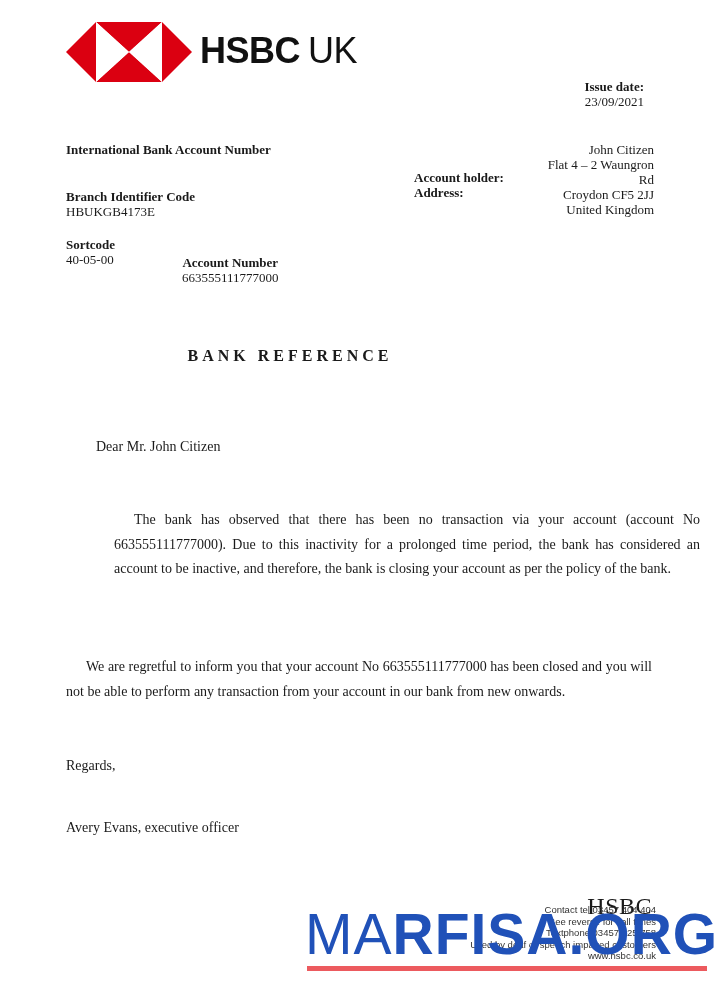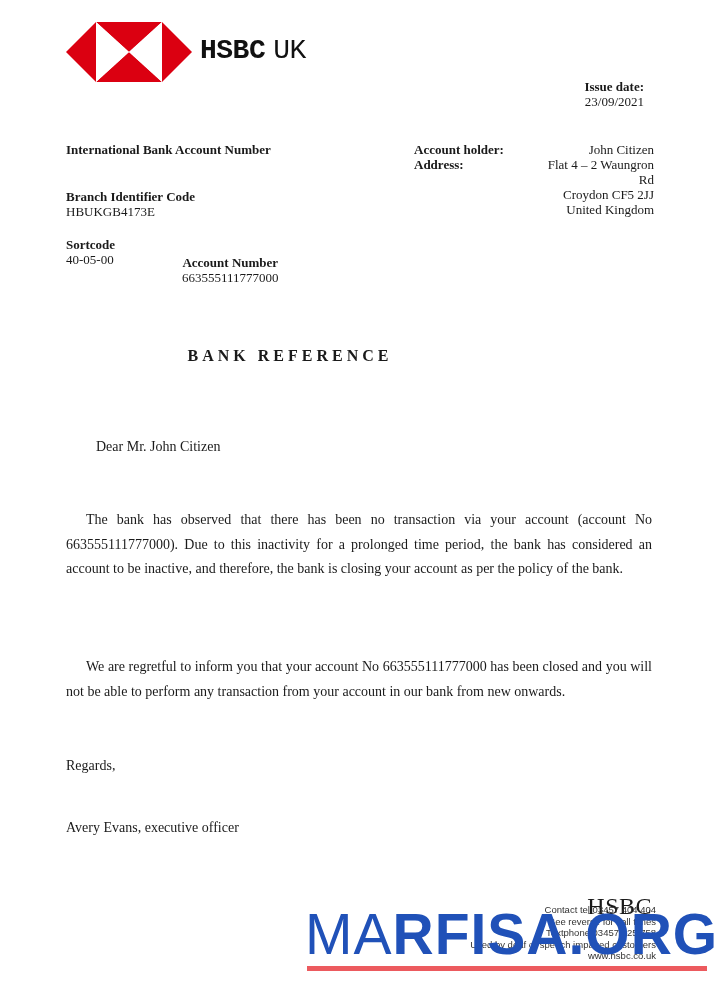--- a/index.html
+++ b/index.html
@@ -1,28 +1,28 @@
 <!DOCTYPE html>
 <html><head>
 <meta charset="utf-8">
 <style>
   html, body { margin: 0; padding: 0; background: #ffffff; }
   body { width: 720px; height: 1000px; position: relative; overflow: hidden;
          font-family: "Liberation Serif", "DejaVu Serif", serif; color: #1a1a1a; }
   .abs { position: absolute; }
   .logo-mark { left: 66px; top: 22px; width: 126px; height: 60px; }
-  .logo-text { left: 200px; top: 26px; font-family: Liberation Mono, monospace;
-               font-size: 28px; line-height: 50px; color: #111; letter-spacing: -0.5px; }
+  .logo-text { left: 200px; top: 26px; font-family: Liberation Sans, sans-serif;
+               font-size: 36px; line-height: 50px; color: #111; letter-spacing: -0.5px; }
   .logo-text b { font-weight: 700; }
   .logo-text span.uk { font-weight: 400; margin-left: 8px; }
   .issue { right: 76px; top: 79px; text-align: right; font-size: 13px; line-height: 15px; }
   .lbl { font-weight: 700; font-size: 13px; line-height: 15px; }
   .val { font-size: 13px; line-height: 15px; }
   .acct-block { left: 414px; top: 142px; width: 240px; font-size: 13px; line-height: 15px; }
-  .acct-block .k { position: absolute; left: 0; font-weight: 700; }
+  .acct-block .k { position: absolute; left: 0; font-weight: 700; margin-top: 28px; }
   .acct-block .v { position: absolute; right: 0; text-align: left; }
   .title { left: 0; width: 580px; top: 347px; text-align: center; font-weight: 700;
            font-size: 16px; letter-spacing: 4px; }
   .para { left: 66px; width: 586px; font-size: 14px; line-height: 24.5px; text-align: justify; }
   .indent { text-indent: 20px; }
   .footer-hsbc { right: 68px; top: 893px; font-size: 24px; font-weight: 400; letter-spacing: 0.5px; }
   .footer-small { right: 64px; top: 904px; text-align: right; font-family: "Liberation Sans", "DejaVu Sans", sans-serif;
                   font-size: 9.5px; line-height: 11.5px; color: #333; }
   .wm { left: 305px; top: 904px; font-family: "Liberation Sans", "DejaVu Sans", sans-serif;
         font-size: 57px; line-height: 60px; color: #2051b8; letter-spacing: 1px; font-weight: 400; }
@@ -72,21 +72,21 @@
   <div class="v" style="top:15px;">Flat 4 – 2 Waungron</div>
   <div class="v" style="top:30px;">Rd</div>
   <div class="v" style="top:45px;">Croydon CF5 2JJ</div>
   <div class="v" style="top:60px;">United Kingdom</div>
 </div>
 
 <div class="abs title">BANK REFERENCE</div>
 
 <div class="abs para" style="top:435px; left:96px; width:400px;">Dear Mr. John Citizen</div>
 
-<div class="abs para indent" style="top:508px;">The bank has observed that there has been no transaction via your account (account No 663555111777000). Due to this inactivity for a prolonged time period, the bank has considered an account to be inactive, and therefore, the bank is closing your account as per the policy of the bank.</div>
+<div class="abs para indent" style="top:508px;margin-left:48px;">The bank has observed that there has been no transaction via your account (account No 663555111777000). Due to this inactivity for a prolonged time period, the bank has considered an account to be inactive, and therefore, the bank is closing your account as per the policy of the bank.</div>
 <div class="abs para indent" style="top:655px;">We are regretful to inform you that your account No 663555111777000 has been closed and you will not be able to perform any transaction from your account in our bank from new onwards.</div>
 
 <div class="abs para" style="top:754px;">Regards,</div>
 <div class="abs para" style="top:816px;">Avery Evans, executive officer</div>
 
 <div class="abs footer-hsbc">HSBC</div>
 <div class="abs footer-small">
   <div>Contact tel 03457 404 404</div>
   <div>See reverse for call times</div>
   <div>Textphone 03457 125 758</div>

